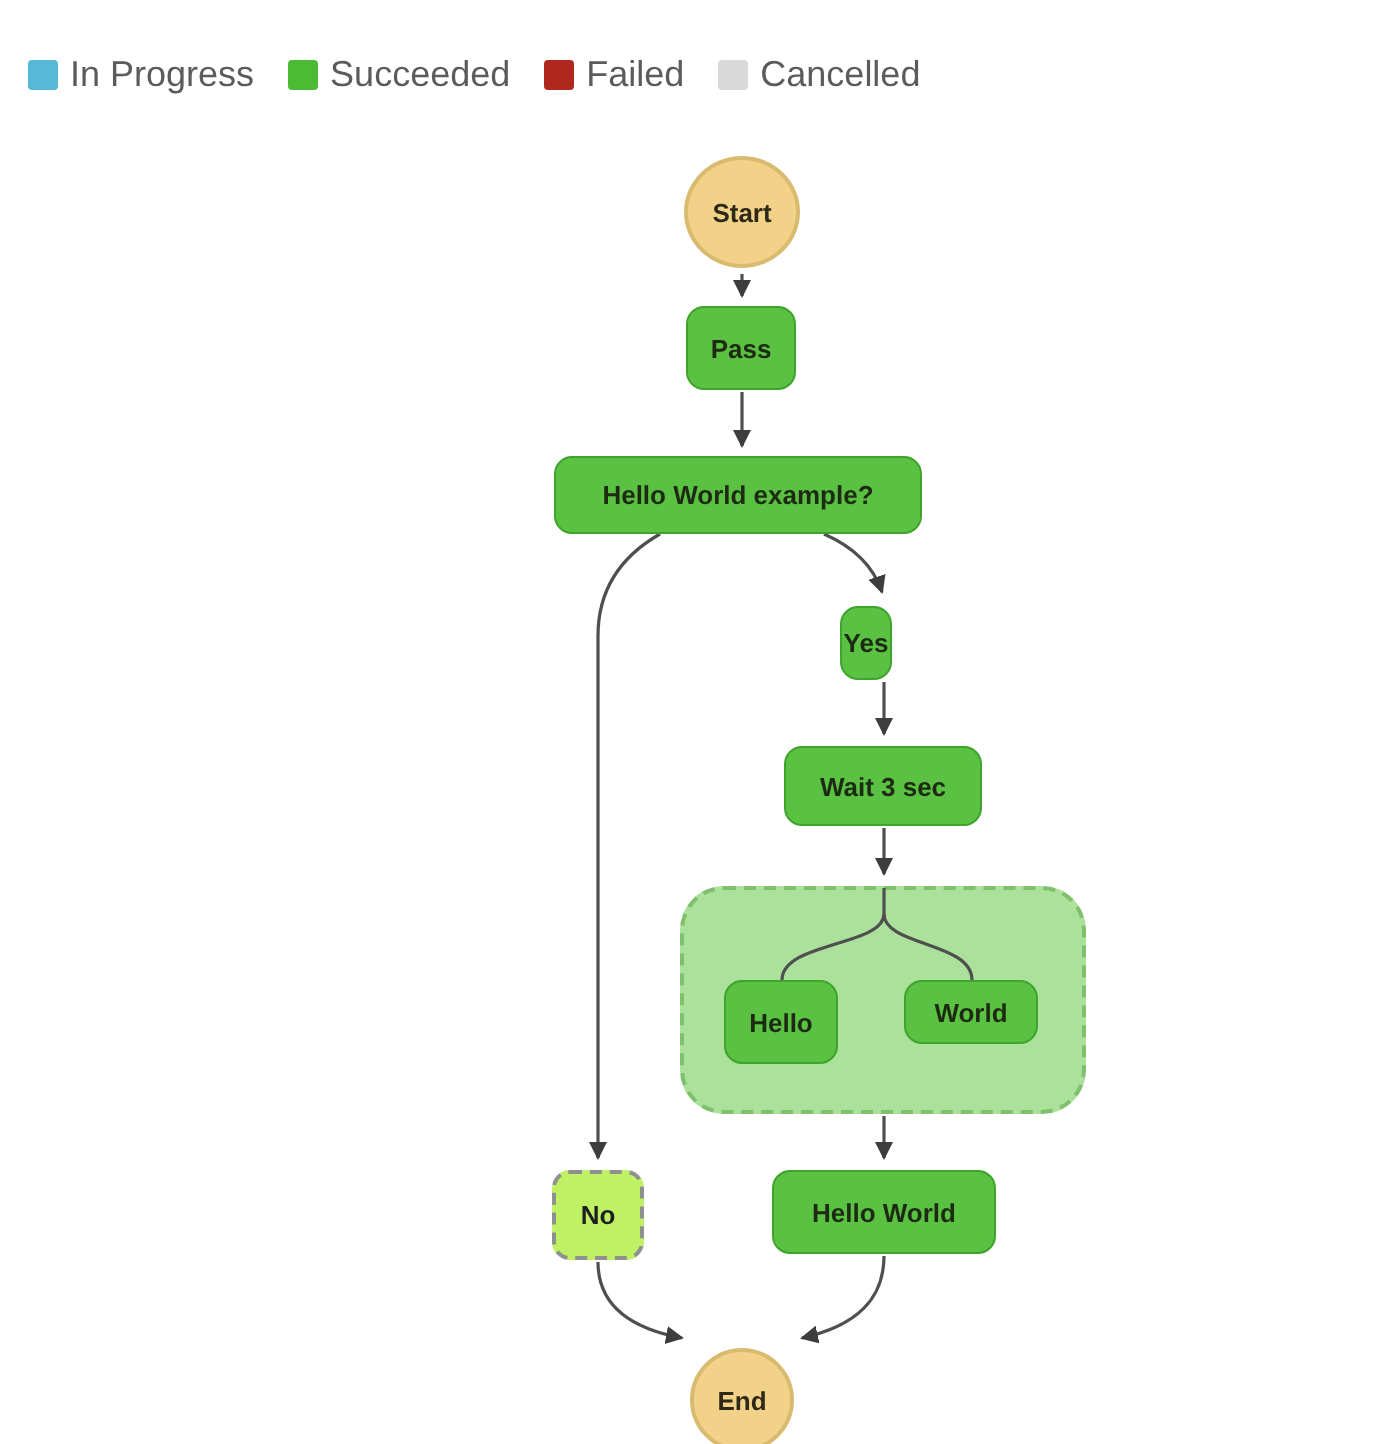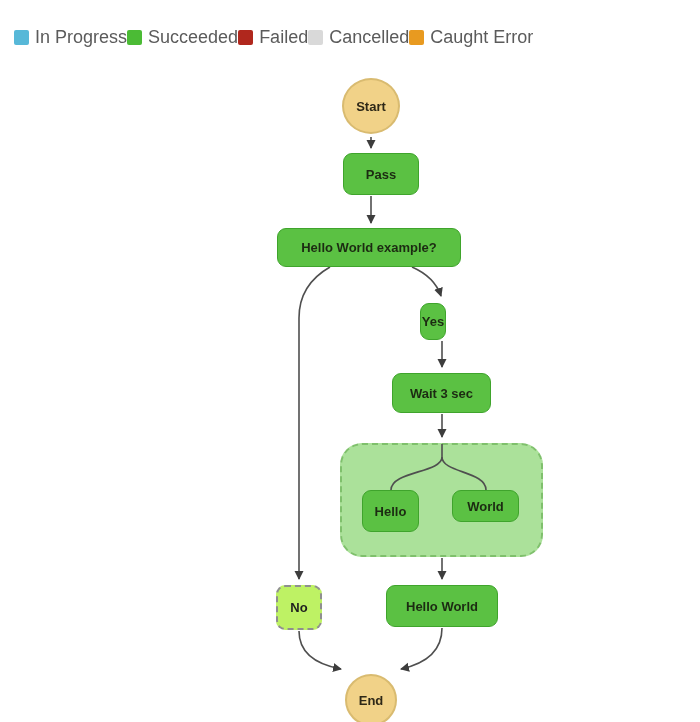--- a/index.html
+++ b/index.html
@@ -12,20 +12,21 @@
     overflow: hidden;
   }
 
   
   .legend {
     position: absolute;
     left: 14px;
     top: 27px;
     display: flex;
     align-items: center;
+    gap: 17px;
     white-space: nowrap;
   }
   .legend-item {
     display: flex;
     align-items: center;
     gap: 6px;
     font-size: 18px;
     font-weight: 400;
     color: #5b5b5b;
   }
@@ -82,21 +83,21 @@
     position: absolute;
     box-sizing: border-box;
     background: #abe19a;
     border: 2px dashed #7fc06c;
     border-radius: 22px;
     cursor: pointer;
   }
 
   
   #n-start     { left: 342px; top:  78px; width: 58px;  height: 56px; }
-  #n-pass      { left: 343px; top: 153px; width: 76px;  height: 42px; }
+  #n-pass      { left: 343px; top: 153px; width: 55px;  height: 42px; }
   #n-choice    { left: 277px; top: 228px; width: 184px; height: 39px; }
   #n-yes       { left: 420px; top: 303px; width: 26px;  height: 37px; }
   #n-wait      { left: 392px; top: 373px; width: 99px;  height: 40px; }
   #n-parallel  { left: 340px; top: 443px; width: 203px; height: 114px; }
   #n-hello     { left: 362px; top: 490px; width: 57px;  height: 42px; }
   #n-world     { left: 452px; top: 490px; width: 67px;  height: 32px; }
   #n-helloworld{ left: 386px; top: 585px; width: 112px; height: 42px; }
   #n-no        { left: 276px; top: 585px; width: 46px;  height: 45px; }
   #n-end       { left: 345px; top: 674px; width: 52px;  height: 52px; }
 </style>
@@ -114,24 +115,20 @@
       <span class="legend-swatch" style="background-color: rgb(75, 187, 53);"></span>
       <span>Succeeded</span>
     </div>
     <div class="legend-item">
       <span class="legend-swatch" style="background-color: rgb(176, 39, 29);"></span>
       <span>Failed</span>
     </div>
     <div class="legend-item">
       <span class="legend-swatch" style="background-color: rgb(217, 217, 217);"></span>
       <span>Cancelled</span>
-    </div>
-    <div class="legend-item">
-      <span class="legend-swatch" style="background-color: rgb(232, 154, 32);"></span>
-      <span>Caught Error</span>
     </div>
   </div>
 
   <div class="parallel-container" id="n-parallel"></div>
 
   <svg class="edges" viewBox="0 0 700 722">
     <defs>
       <marker id="arrow" markerUnits="userSpaceOnUse" markerWidth="10" markerHeight="10" refX="8" refY="4.5" orient="auto">
         <path d="M0,0 L9,4.5 L0,9 Z" fill="#3d3d3d"></path>
       </marker>

